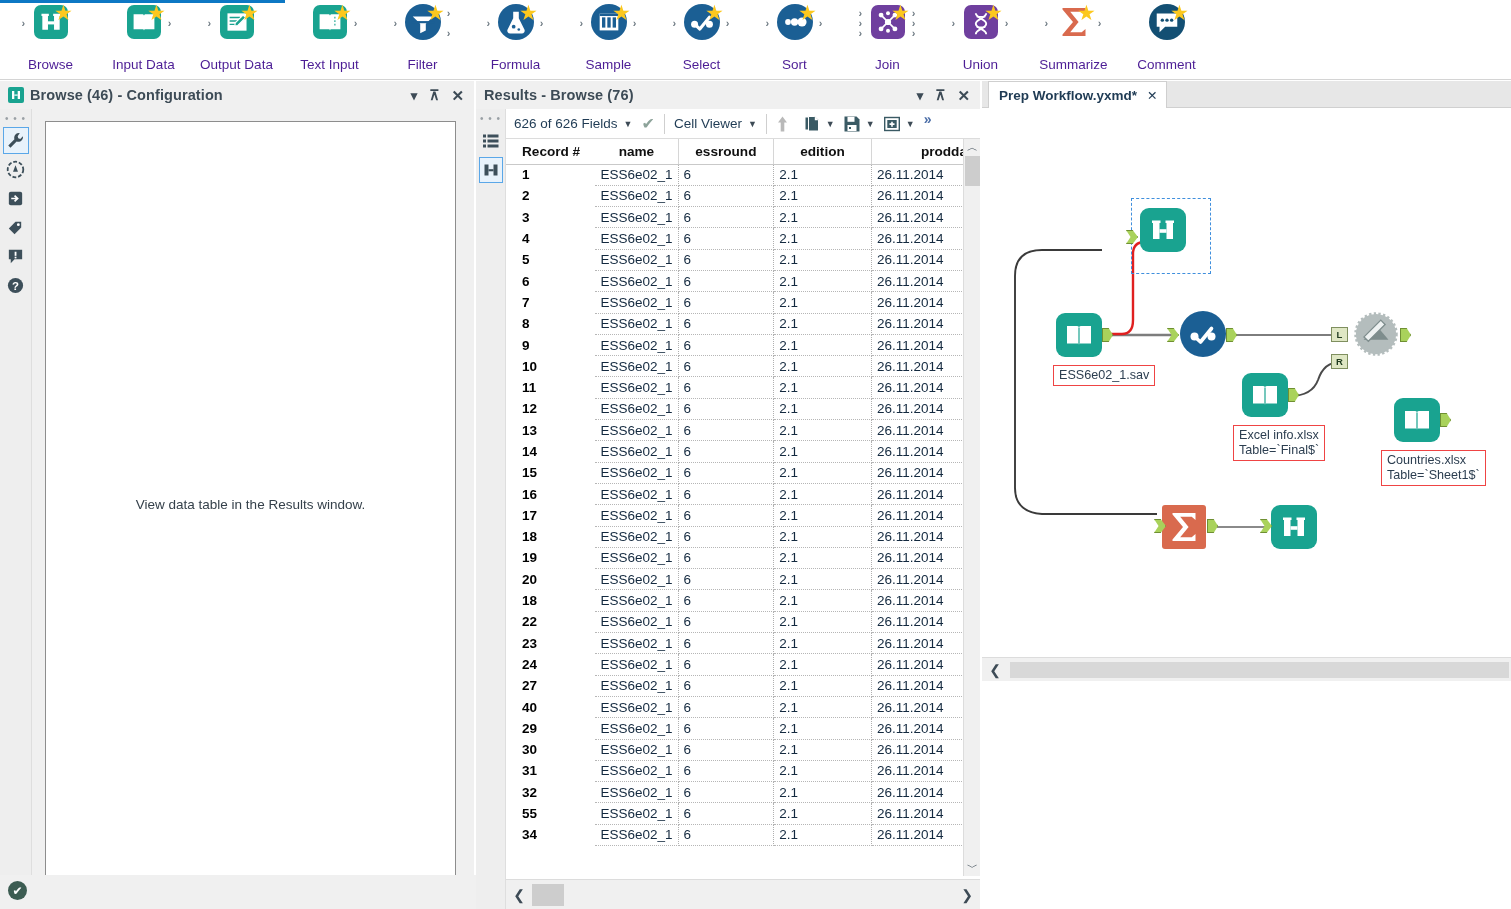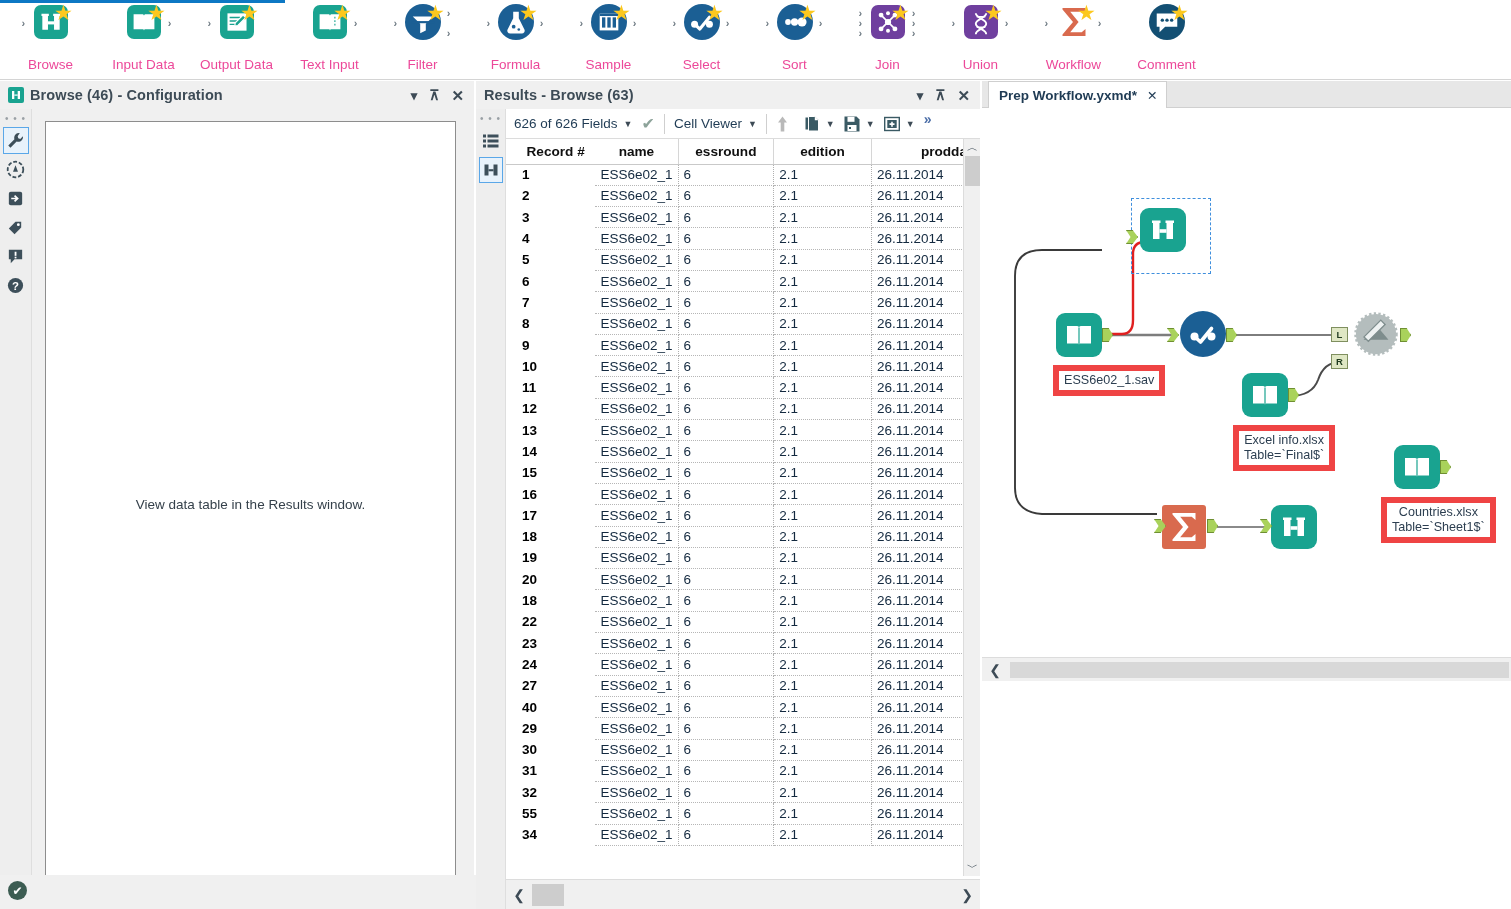--- a/index.html
+++ b/index.html
@@ -24,21 +24,21 @@
     background: #0d78c4;
   }
   .tool-list { position: absolute; left: 0; top: 0; display: flex; align-items: flex-start; padding-left: 4px; }
   .tool {
     position: relative; width: 93px; height: 72px;
     display: flex; flex-direction: column; align-items: center; justify-content: flex-start;
     padding-top: 4px; cursor: default;
   }
   .tool-ico-wrap { position: relative; width: 52px; height: 42px; display:flex; align-items:center; justify-content:center; }
   .tool-label {
-    font-size: 13.5px; color: #ec4899; margin-top: 17px; white-space: nowrap;
+    font-size: 13.5px; color: #4c1d95; margin-top: 17px; white-space: nowrap;
     font-family: "Liberation Sans", sans-serif;
   }
   .star {
     position: absolute; right: 2px; top: -2px; width: 22px; height: 22px;
     color: #fcc81e; font-size: 21px; line-height: 21px; text-align:center;
   }
   .conn-mark { position: absolute; font-size: 11px; color: #6f7b84; font-weight: bold; }
   .conn-l { left: -3px; top: 13px; }
   .conn-r { right: -2px; top: 13px; }
   .conn-l2 { left: -3px; top: 3px; }
@@ -118,21 +118,21 @@
     position: absolute; left: 30px; top: 58px; right: 0; bottom: 0;
     background: #ffffff; overflow: hidden;
   }
   table.datagrid { border-collapse: collapse; table-layout: fixed; width: 470px; font-size: 13.5px; }
   table.datagrid th {
     height: 25px; background: #ffffff; color: #101010; font-weight: bold;
     border-bottom: 1px solid #c9c9c9; font-size: 13.6px;
     border-right: 1px solid #d6d6d6;
     padding: 0 6px;
   }
-  table.datagrid th.c-rec { text-align: center; padding-left: 16px; border-right: none; }
+  table.datagrid th.c-rec { text-align: left; padding-left: 16px; border-right: none; }
   table.datagrid th.c-name { text-align: center; }
   table.datagrid th.c-round { text-align: center; }
   table.datagrid th.c-ed { text-align: center; }
   table.datagrid th.c-pd { text-align: right; padding-right: 4px; border-right: none;}
   table.datagrid td {
     height: 21.3px; color: #13293f; padding: 0 5px;
     border-bottom: 1px dotted #b6b6b6;
     border-right: 1px dotted #b0b0b0;
     white-space: nowrap; overflow: hidden;
   }
@@ -193,22 +193,22 @@
   .anchor-in {
     position:absolute; width: 12px; height: 14px; background: #a9d25b;
     border: 1px solid #6f8f33;
     clip-path: polygon(0 0, 55% 0, 100% 50%, 55% 100%, 0 100%, 38% 50%);
   }
   .anchor-lr {
     position:absolute; width: 17px; height: 15px; background: #dfe7c4; border: 1px solid #7f8f5f;
     font-size: 9.5px; font-weight: bold; color: #1f3b1f; display:flex; align-items:center; justify-content:center;
   }
   .node-label {
-    position: absolute; background: #ffffff; border: 6px solid #ef4444;
-    font-size: 12.6px; color: #2c3e50; padding: 2px 5px; line-height: 15px; white-space: pre; text-align: center;
+    position: absolute; background: #ffffff; border: 1px solid #ef4444;
+    font-size: 12.6px; color: #2c3e50; padding: 2px 5px; line-height: 15px; white-space: pre;
   }
   #canvas-svg { position: absolute; left: 0; top: 0; width: 529px; height: 780px; pointer-events: none; }
 
   
   #status-strip { position: absolute; left: 0; bottom: 0; width: 476px; height: 34px; background: #f0f0f0; }
   #status-ok { position: absolute; left: 8px; bottom: 9px; width: 19px; height: 19px; border-radius: 50%; background: #3c5c52; display:flex; align-items:center; justify-content:center; color:#fff; font-size: 12px; }
 </style>
 </head>
 <body>
 
@@ -390,21 +390,21 @@
           <div class="tool-ico-wrap">
             <div style="display:flex;align-items:center;justify-content:center">
               <svg width="34" height="34" viewBox="0 0 34 34">
                 <path d="M5.5 3h23v7l-3.8-3.2H13.2l8.4 10.2-8.4 10.2h11.5L28.5 24v7h-23v-1.6L16 17 5.5 4.6z" fill="#d96a4e"></path>
               </svg>
             </div>
             <span class="conn-mark conn-l">›</span>
             <span class="conn-mark conn-r">›</span>
             <span class="star">★</span>
           </div>
-          <div class="tool-label">Workflow</div>
+          <div class="tool-label">Summarize</div>
         </div>
         <div class="tool">
           <div class="tool-ico-wrap">
             <div class="ico-circ" style="background:#134f73">
               <svg width="28" height="28" viewBox="0 0 30 30">
                 <path d="M4 6h22v14H13l-6 6v-6H4z" fill="#fff"></path>
                 <circle cx="10" cy="13" r="1.8" fill="#134f73"></circle>
                 <circle cx="15" cy="13" r="1.8" fill="#134f73"></circle>
                 <circle cx="20" cy="13" r="1.8" fill="#134f73"></circle>
               </svg>
@@ -479,21 +479,21 @@
       </div>
     </div>
   </div>
 
   <div id="status-strip">
     <div id="status-ok">✔</div>
   </div>
 
   <div id="results-panel">
     <div class="panel-title">
-      <span class="ttxt" style="margin-left:8px">Results - Browse (63)</span>
+      <span class="ttxt" style="margin-left:8px">Results - Browse (76)</span>
       <div class="title-btns">
         <span>▾</span>
         <span style="font-size:14px">⊼</span>
         <span style="font-size:15px;font-weight:bold">✕</span>
       </div>
     </div>
 
     <div id="results-sidebar">
       <div class="cfg-dots">• • •</div>
       <div class="res-ico">
@@ -898,21 +898,21 @@
           <svg width="30" height="30" viewBox="0 0 30 30">
               <path d="M3 6h10.2c1 0 1.8.8 1.8 1.8V25c0-1-0.8-1.6-1.8-1.6H3zM27 6H16.8c-1 0-1.8.8-1.8 1.8V25c0-1 .8-1.6 1.8-1.6H27z" fill="#fff"></path>
               <path d="M14.4 7.5h1.2V25h-1.2z" fill="#19a390"></path>
             </svg>
         </div>
         <div class="anchor-out" style="left:46px; top:15px;"></div>
         <div class="node-label" style="left:-9px; top:52px;">Excel info.xlsx
 Table=`Final$`</div>
       </div>
 
-      <div class="node" style="left:412px; top:290px;margin-top:47px;">
+      <div class="node" style="left:412px; top:290px;">
         <div class="node-sq teal">
           <svg width="30" height="30" viewBox="0 0 30 30">
               <path d="M3 6h10.2c1 0 1.8.8 1.8 1.8V25c0-1-0.8-1.6-1.8-1.6H3zM27 6H16.8c-1 0-1.8.8-1.8 1.8V25c0-1 .8-1.6 1.8-1.6H27z" fill="#fff"></path>
               <path d="M14.4 7.5h1.2V25h-1.2z" fill="#19a390"></path>
             </svg>
         </div>
         <div class="anchor-out" style="left:46px; top:15px;"></div>
         <div class="node-label" style="left:-13px; top:52px;">Countries.xlsx
 Table=`Sheet1$`</div>
       </div>

